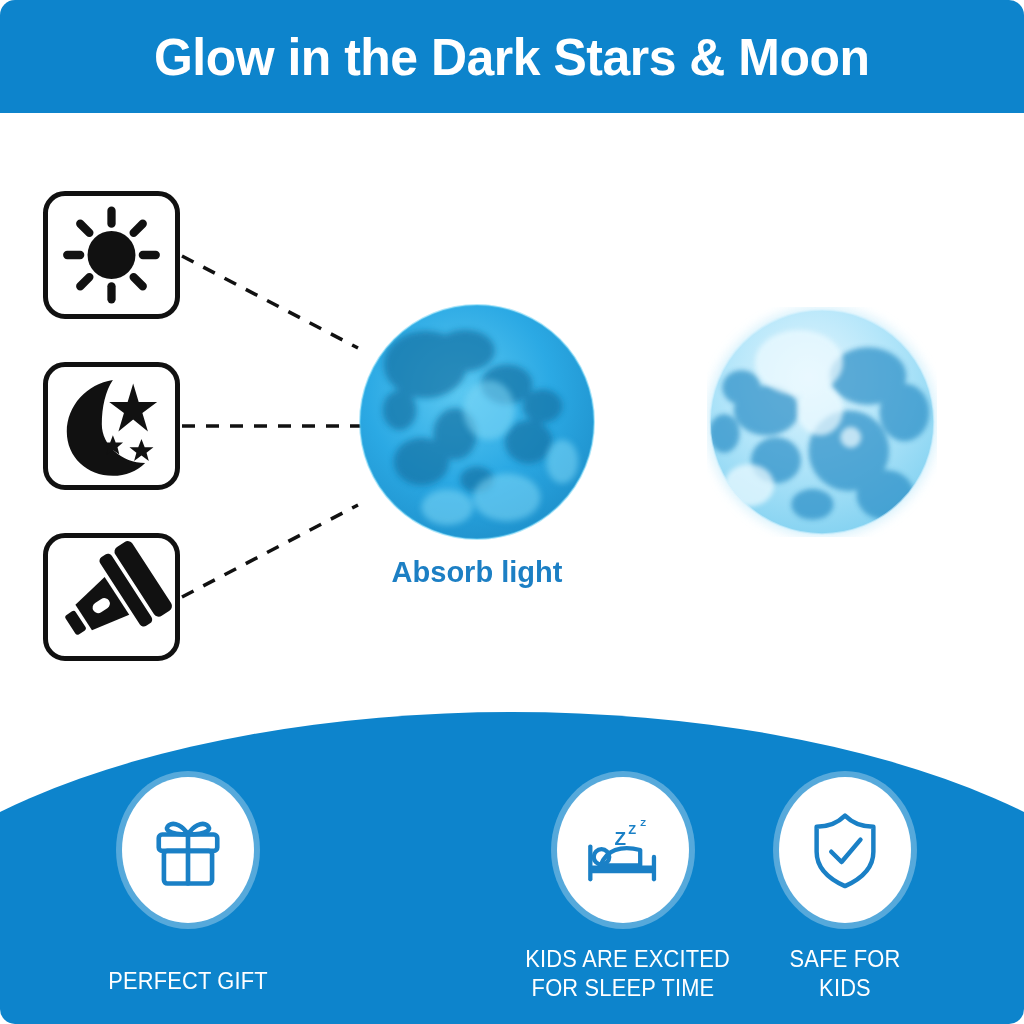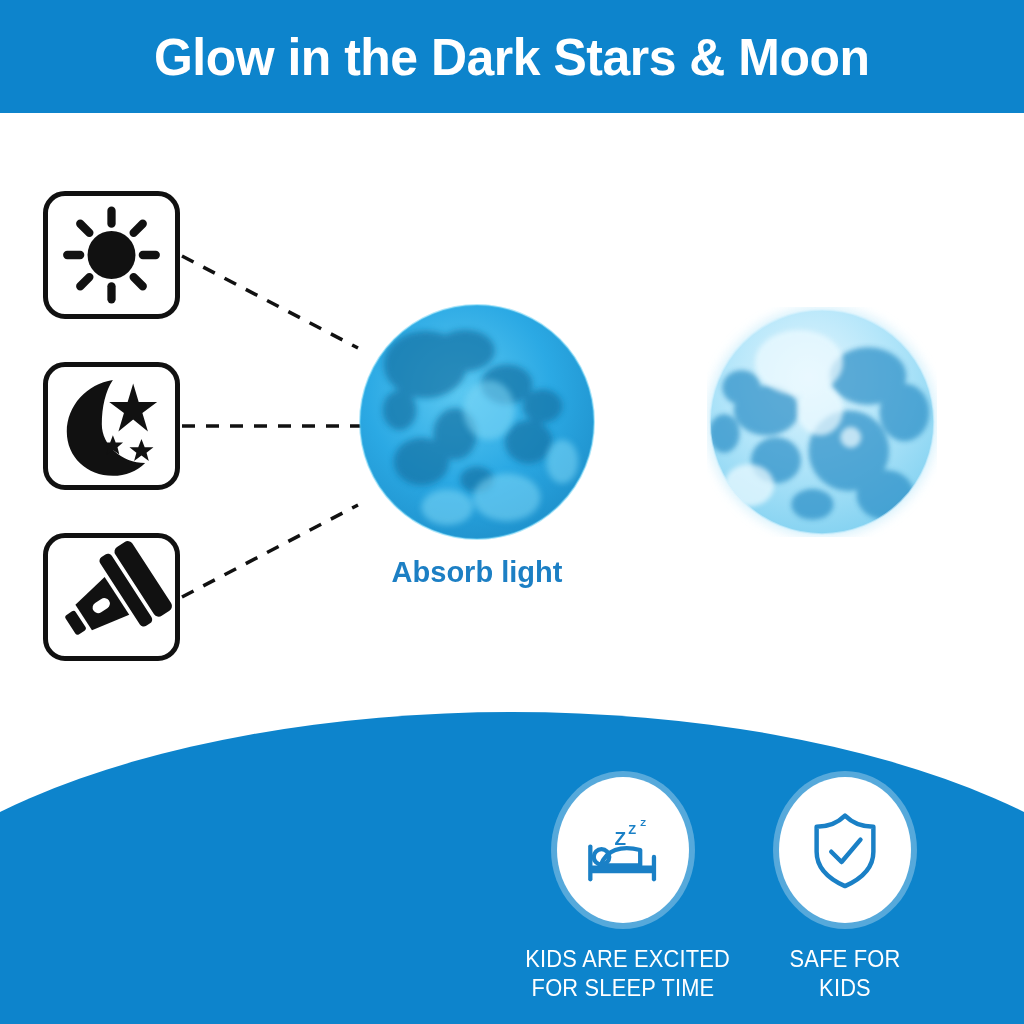--- a/index.html
+++ b/index.html
@@ -3,21 +3,21 @@
 <meta charset="utf-8">
 <style>
   * { margin:0; padding:0; box-sizing:border-box; }
   html,body { width:1024px; height:1024px; }
   body {
     background:#ffffff;
     font-family:"Liberation Sans", sans-serif;
     overflow:hidden;
     position:relative;
   }
-  #page { position:relative; width:1024px; height:1024px; background:#fff; overflow:hidden; }
+  #page { position:relative; width:1024px; height:1024px; background:#fff; overflow:hidden;border-radius:15px; }
 
   
   .header {
     position:absolute; left:0; top:0; width:1024px; height:113px;
     background:#0d84cc;
     display:flex; align-items:center; justify-content:center;
   }
   .header-title {
     color:#ffffff;
     font-size:52px;
@@ -227,20 +227,34 @@
         <ellipse cx="118" cy="108" rx="24" ry="26"></ellipse>
         <ellipse cx="44" cy="186" rx="26" ry="22"></ellipse>
         <ellipse cx="150" cy="136" rx="11" ry="11"></ellipse>
       </g>
       <circle cx="120" cy="120" r="117" fill="none" stroke="#d6f2fd" stroke-width="2" opacity="0.6"></circle>
     </svg>
   </div>
 
   <div class="arc"></div>
 
+  <div class="feature" id="feat-0">
+    <div class="badge">
+      <svg viewBox="0 0 100 100" fill="none" stroke="#1a80c6" stroke-width="5.4" stroke-linejoin="round" stroke-linecap="round">
+        <rect x="16" y="32" width="68" height="19" rx="4"></rect>
+        <rect x="22" y="51" width="56" height="38" rx="4"></rect>
+        <line x1="50" y1="32" x2="50" y2="89"></line>
+        <path d="M50 32 C44 22 34 17 28 21 C22 25 26 32 50 32 Z"></path>
+        <path d="M50 32 C56 22 66 17 72 21 C78 25 74 32 50 32 Z"></path>
+      </svg>
+    </div>
+    <div class="feature-label">
+      <span class="ln">PERFECT GIFT</span>
+    </div>
+  </div>
 
 
   <div class="feature" id="feat-2">
     <div class="badge">
       <svg viewBox="0 0 100 100" fill="none" stroke="#1a80c6" stroke-width="5" stroke-linejoin="round" stroke-linecap="round">
         <line x1="12" y1="46" x2="12" y2="84"></line>
         <line x1="86" y1="58" x2="86" y2="84"></line>
         <rect x="12" y="68" width="74" height="9" rx="2" fill="#1a80c6" stroke="none"></rect>
         <path d="M24 68 C30 50 48 44 70 50 L70 68 Z"></path>
         <circle cx="25" cy="58" r="9"></circle>

